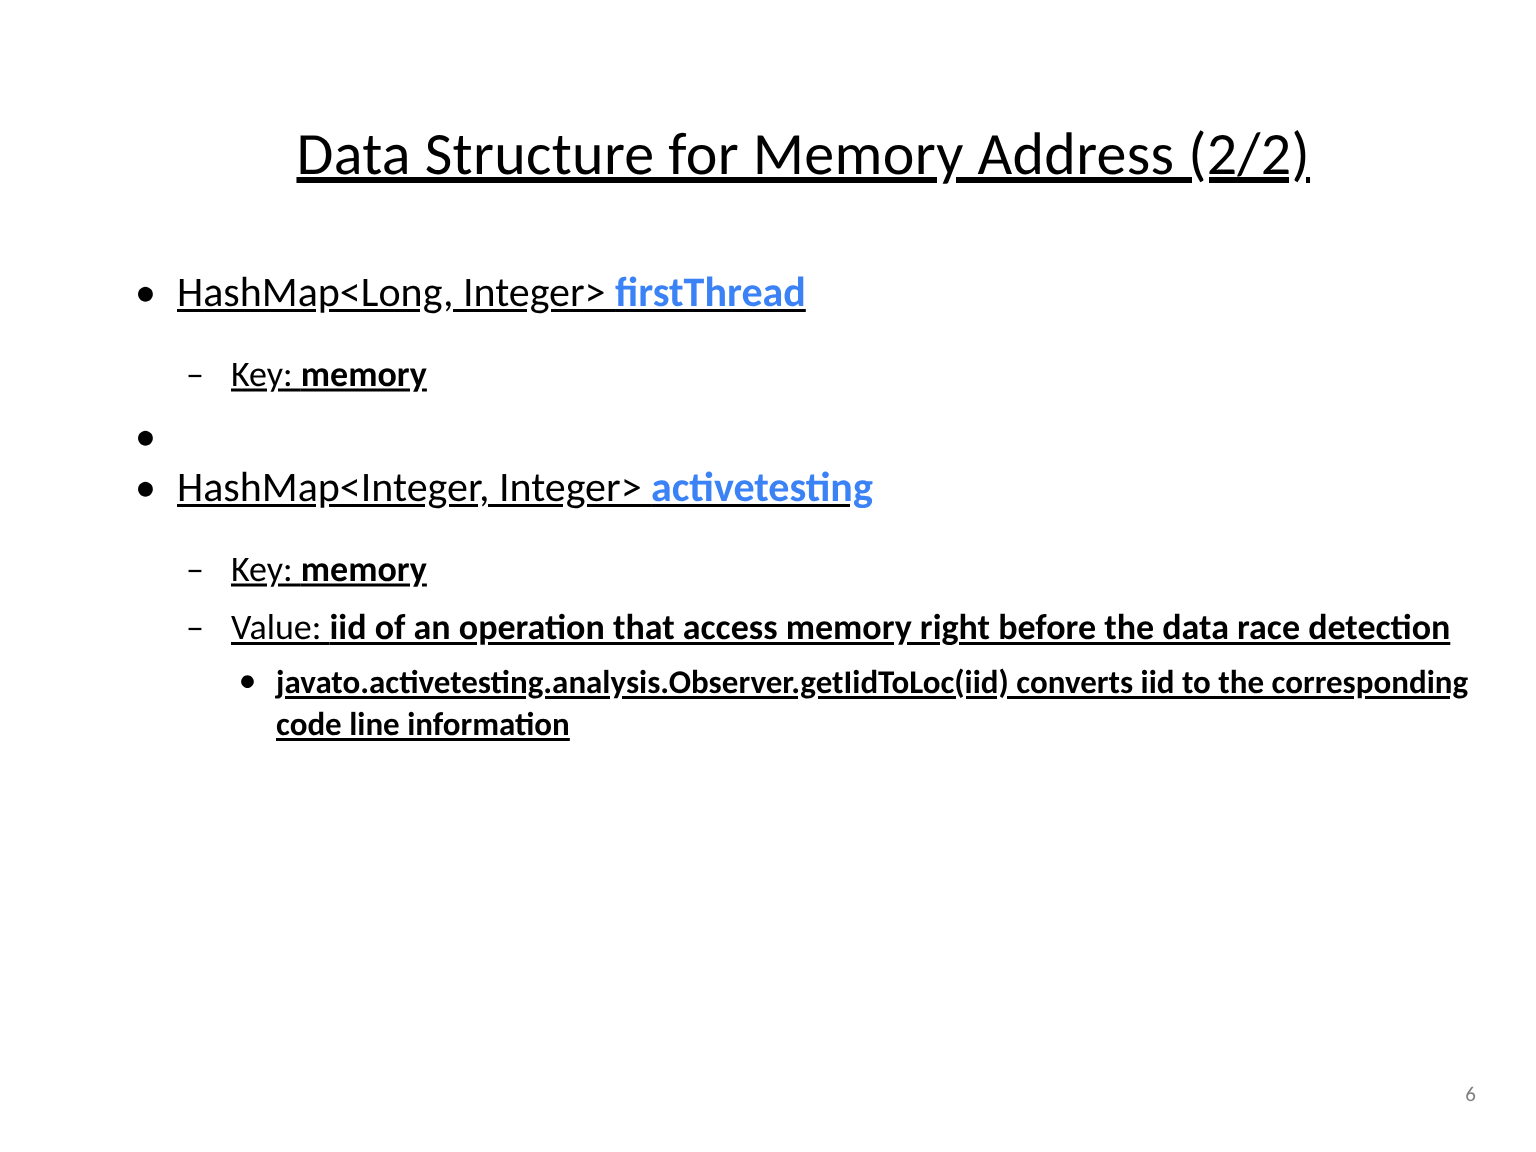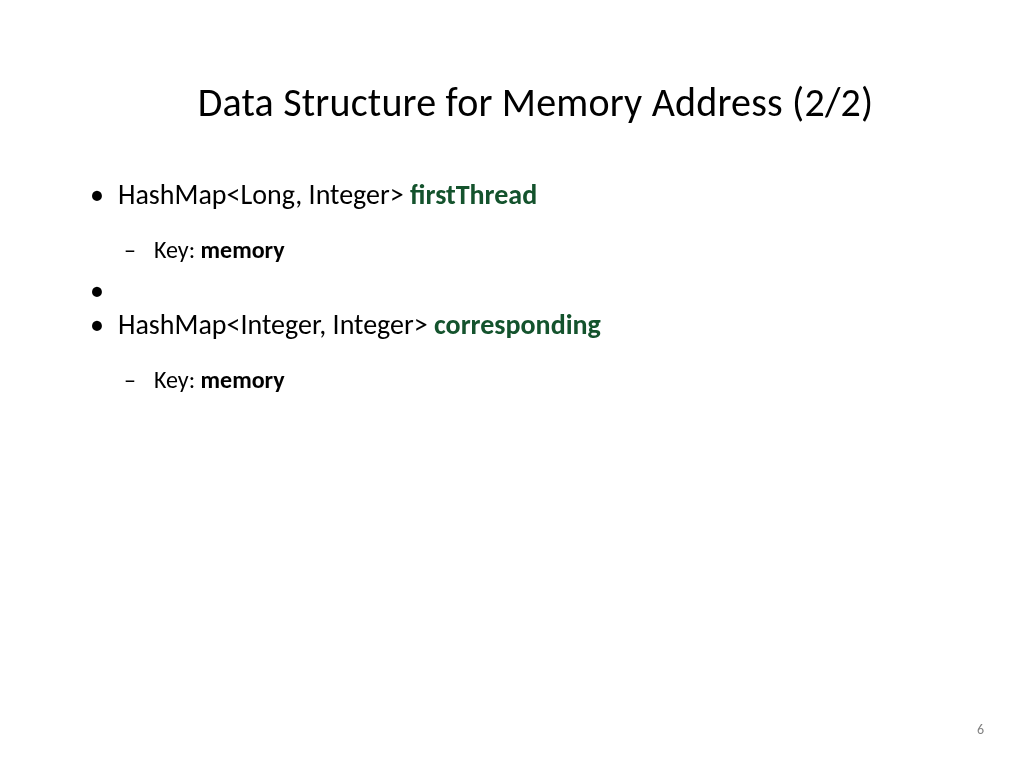--- a/index.html
+++ b/index.html
@@ -7,20 +7,21 @@
       width: 1024px;
       height: 768px;
       background: #ffffff;
       font-family: Calibri, "Segoe UI", Arial, sans-serif;
       color: #000000;
       position: relative;
       overflow: hidden;
     }
     .slide {
       padding: 78px 35px 0 82px;
+      text-decoration: underline;
     }
     .title {
       font-size: 40px;
       font-weight: 400;
       text-align: center;
       margin-bottom: 50px;
       letter-spacing: 0.2px;
     }
     ul.level1 {
       list-style: none;
@@ -72,21 +73,21 @@
       line-height: 1.3;
     }
     ul.level3 > li::before {
       content: "•";
       position: absolute;
       left: 6px;
       top: 0;
       font-size: 20px;
     }
     .highlight {
-      color: #14532d;
+      color: #3b82f6;
       font-weight: 700;
     }
     .bold {
       font-weight: 700;
     }
     .label-part { font-weight: 400; }
     .gap { height: 30px; }
     .page-number {
       position: absolute;
       bottom: 30px;
@@ -108,24 +109,30 @@
       <ul class="level2">
         <li>
           <span class="label-part">Key: </span><span class="bold">memory</span>
         </li>
       </ul>
     </li>
 
     <li class="gap" style="padding:0"></li>
 
     <li>
-      <span>HashMap&lt;Integer, Integer&gt; </span><span class="highlight">corresponding</span>
+      <span>HashMap&lt;Integer, Integer&gt; </span><span class="highlight">activetesting</span>
       <ul class="level2">
         <li>
           <span class="label-part">Key: </span><span class="bold">memory</span>
+        </li>
+        <li>
+          <span class="label-part">Value: </span><span class="bold">iid of an operation that access memory right before the data race detection</span>
+          <ul class="level3">
+            <li class="bold">javato.activetesting.analysis.Observer.getIidToLoc(iid) converts iid to the corresponding code line information</li>
+          </ul>
         </li>
       </ul>
     </li>
 
   </ul>
 </div>
 
 <div class="page-number">6</div>
 
 </body></html>

